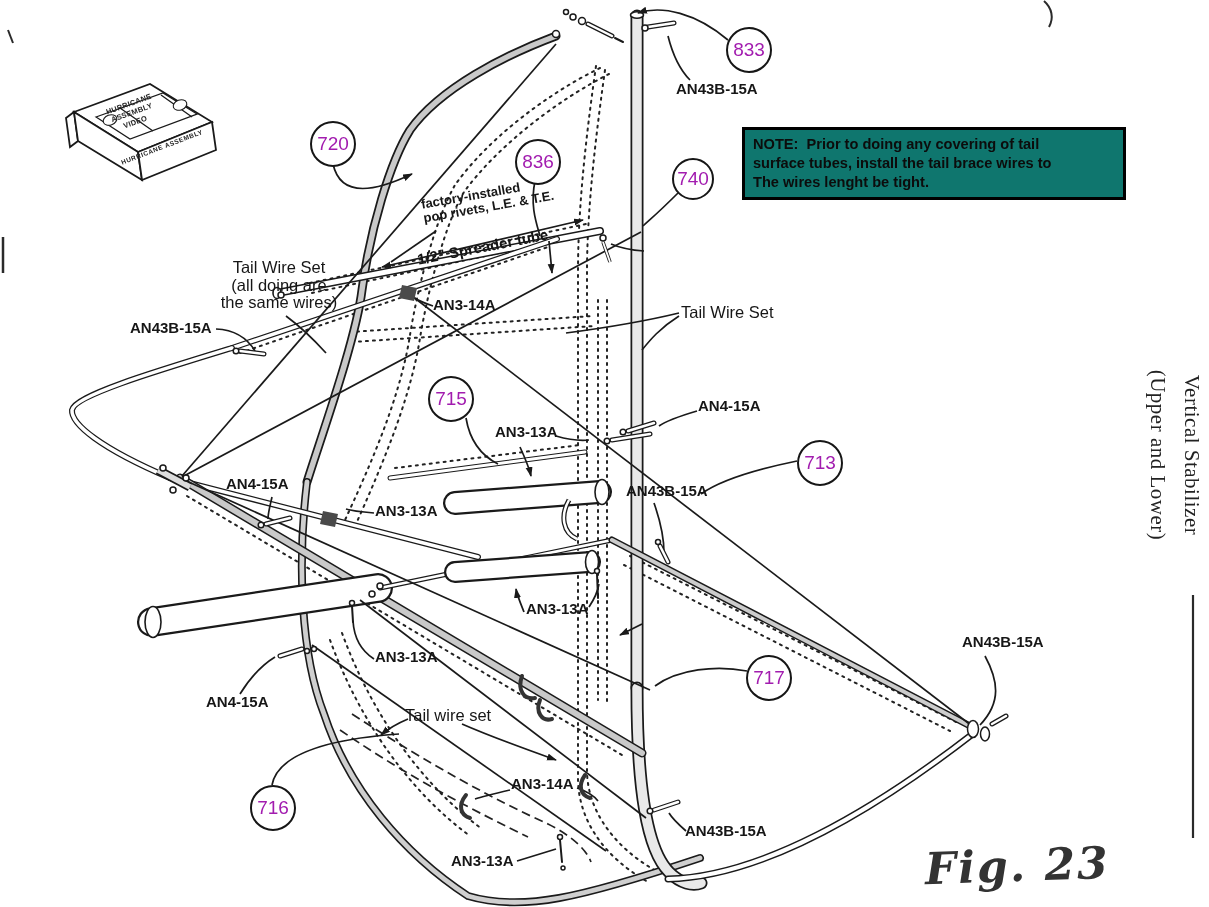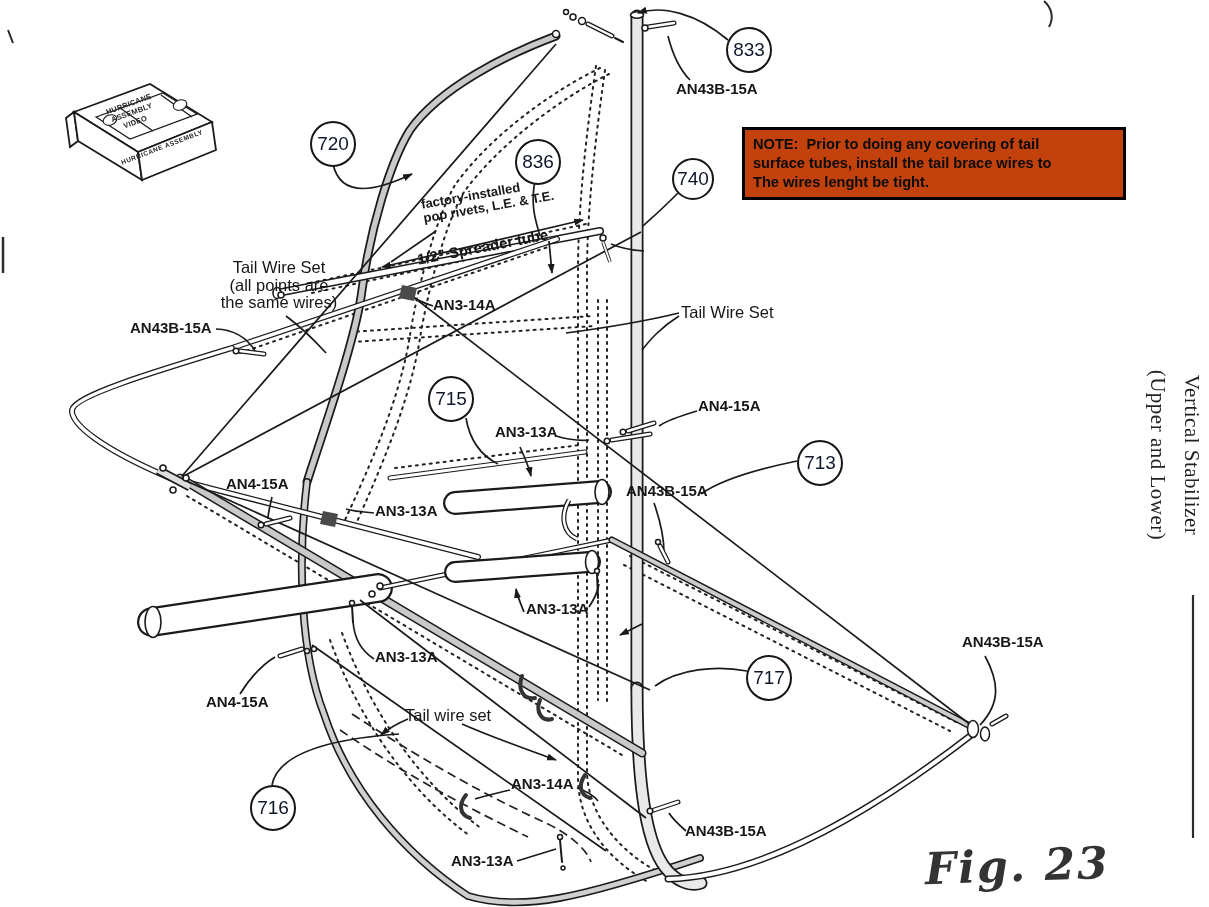--- a/index.html
+++ b/index.html
@@ -4,22 +4,22 @@
 <style>
   html,body{margin:0;padding:0;background:#fff;}
   .stage{position:relative;width:1209px;height:907px;background:#fff;overflow:hidden;
          font-family:"Liberation Sans",sans-serif;color:#161616;}
   .stage svg{position:absolute;left:0;top:0;}
   .lbl{position:absolute;font:700 15px/1.1 "Liberation Sans",sans-serif;white-space:nowrap;color:#161616;}
   .lbl-md{font-weight:400;font-size:16.5px;}
   .rot{transform-origin:left top;}
   .co{position:absolute;width:42px;height:42px;border:2.2px solid #161616;border-radius:50%;
       background:#fff;display:flex;align-items:center;justify-content:center;
-      font:400 19px "Liberation Sans",sans-serif;color:#0f172a;}
-  .note{position:absolute;left:742px;top:127px;width:362px;border:3px solid #000;background:#c2410c;
+      font:400 19px "Liberation Sans",sans-serif;color:#a21caf;}
+  .note{position:absolute;left:742px;top:127px;width:362px;border:3px solid #000;background:#0f766e;
         padding:5px 8px;font:700 14.6px/19px "Liberation Sans",sans-serif;color:#0c0c0c;}
   .note div{white-space:pre-wrap;}
   .vert{position:absolute;left:1045px;top:421px;width:260px;text-align:center;
         transform:rotate(90deg);font:400 21px/34px "Liberation Serif",serif;color:#222;letter-spacing:.5px;}
   .fig{position:absolute;left:925px;top:840px;font:italic 700 44px "DejaVu Serif",serif;
        color:#333;letter-spacing:2px;transform:rotate(-2deg);}
   .cas-top{position:absolute;left:88px;top:99px;width:88px;text-align:center;transform:rotate(-20deg);
            font:700 7.5px/1.25 "Liberation Sans",sans-serif;letter-spacing:.3px;color:#222;}
   .cas-spine{position:absolute;left:118px;top:141px;width:100px;transform:rotate(-21deg);
            font:700 6.5px "Liberation Sans",sans-serif;letter-spacing:.6px;color:#222;}
@@ -252,21 +252,21 @@
 <div class="co" style="left:515px;top:139px">836</div>
 <div class="co" style="left:672px;top:158px;width:38px;height:38px">740</div>
 <div class="co" style="left:428px;top:376px">715</div>
 <div class="co" style="left:797px;top:440px">713</div>
 <div class="co" style="left:746px;top:655px">717</div>
 <div class="co" style="left:250px;top:785px">716</div>
 
 <div class="lbl" style="left:676px;top:81px">AN43B-15A</div>
 <div class="lbl lbl-md" style="left:190px;top:259px;width:178px;text-align:center;line-height:17.5px;white-space:normal">
   <div>Tail Wire Set</div>
-  <div>(all points are</div>
+  <div>(all doing are</div>
   <div>the same wires)</div>
 </div>
 <div class="lbl" style="left:130px;top:320px">AN43B-15A</div>
 <div class="lbl rot" style="left:420px;top:198px;font-size:13px;transform:rotate(-10deg)">
   <div>factory-installed</div>
   <div>pop rivets, L.E. &amp; T.E.</div>
 </div>
 <div class="lbl rot" style="left:416px;top:252px;font-size:15px;transform:rotate(-11deg)">1/2" Spreader tube</div>
 <div class="lbl" style="left:433px;top:297px">AN3-14A</div>
 <div class="lbl lbl-md" style="left:681px;top:303px">Tail Wire Set</div>

